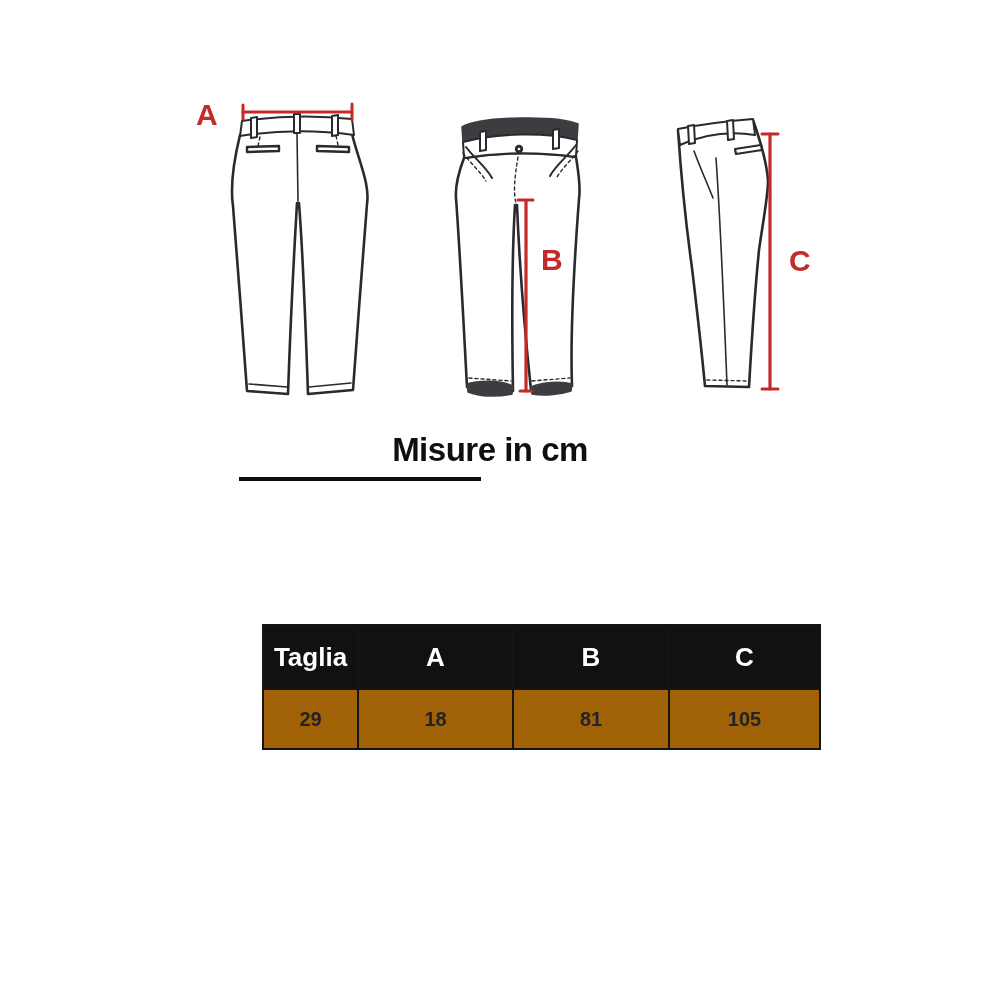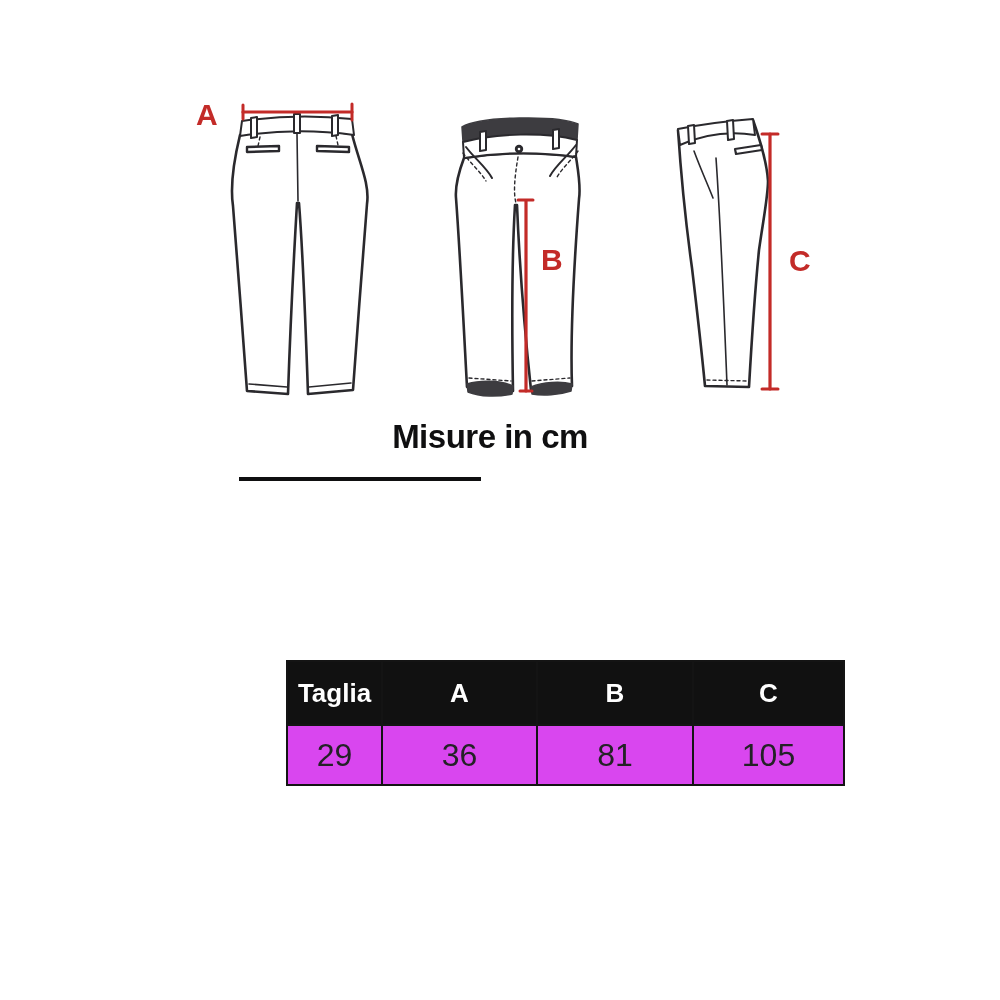--- a/index.html
+++ b/index.html
@@ -5,21 +5,21 @@
   html,body{margin:0;padding:0}
   body{
     width:1000px;height:1000px;position:relative;overflow:hidden;
     background:#ffffff;
     font-family:"Liberation Sans", sans-serif;
   }
   .abs{position:absolute}
 
   
   #title{
-    left:490px;top:418px;transform:translateX(-50%);
+    left:490px;top:431px;transform:translateX(-50%);
     font-weight:bold;font-size:33px;letter-spacing:-0.5px;
     color:#0f0f10;white-space:nowrap;text-align:center;
   }
   #title-underline{
     left:239px;top:477px;width:242px;height:4px;background:#0f0f10;
   }
 
   
   .measure-label{
     font-weight:bold;font-size:30px;color:var(--accent-red,#c32b28);
@@ -34,33 +34,32 @@
   .ln{fill:none;stroke:var(--ink,#2a292d);stroke-width:2;stroke-linecap:round;stroke-linejoin:round}
   .fw{fill:#ffffff;stroke:var(--ink,#2a292d);stroke-width:2;stroke-linejoin:round}
   .outline{stroke-width:2.6}
   .thin{stroke-width:1.6}
   .dash{stroke-dasharray:3 3;stroke-width:1.4}
   .dk{fill:var(--garment-dark,#3d3c40);stroke:var(--garment-dark,#3d3c40);stroke-width:1.5;stroke-linejoin:round}
   .red{stroke:var(--accent-red,#c32b28);fill:none;stroke-width:3.2;stroke-linecap:round}
 
   
   #size-table{
-    left:262px;top:660px;border-collapse:collapse;table-layout:fixed;
+    left:262px;top:624px;border-collapse:collapse;table-layout:fixed;
     width:557px;
-    margin-left:24px;
   }
   #size-table th{
     background:var(--table-header-bg,#111111);
     color:var(--table-header-text,#ffffff);
     font-size:26px;font-weight:bold;height:62px;text-align:center;
     border:2px solid #141414;padding:0;
   }
   #size-table td{
-    font-size:32px;font-weight:normal;color:#232226;text-align:center;
-    height:58px;border:2px solid #141414;background:#d946ef;padding:0;
+    font-size:20px;font-weight:bold;color:#232226;text-align:center;
+    height:58px;border:2px solid #141414;background:#a16207;padding:0;
   }
 </style>
 </head>
 <body>
 
 <svg id="drawings" class="abs" width="1000" height="1000" viewBox="0 0 1000 1000" xmlns="http://www.w3.org/2000/svg">
 
   <g>
     <path class="fw outline" d="M240,135
       C233,164 230,186 233,206
@@ -170,18 +169,18 @@
     <tr>
       <th>Taglia</th>
       <th>A</th>
       <th>B</th>
       <th>C</th>
     </tr>
   </thead>
   <tbody>
     <tr>
       <td>29</td>
-      <td>36</td>
+      <td>18</td>
       <td>81</td>
       <td>105</td>
     </tr>
   </tbody>
 </table>
 
 </body></html>

